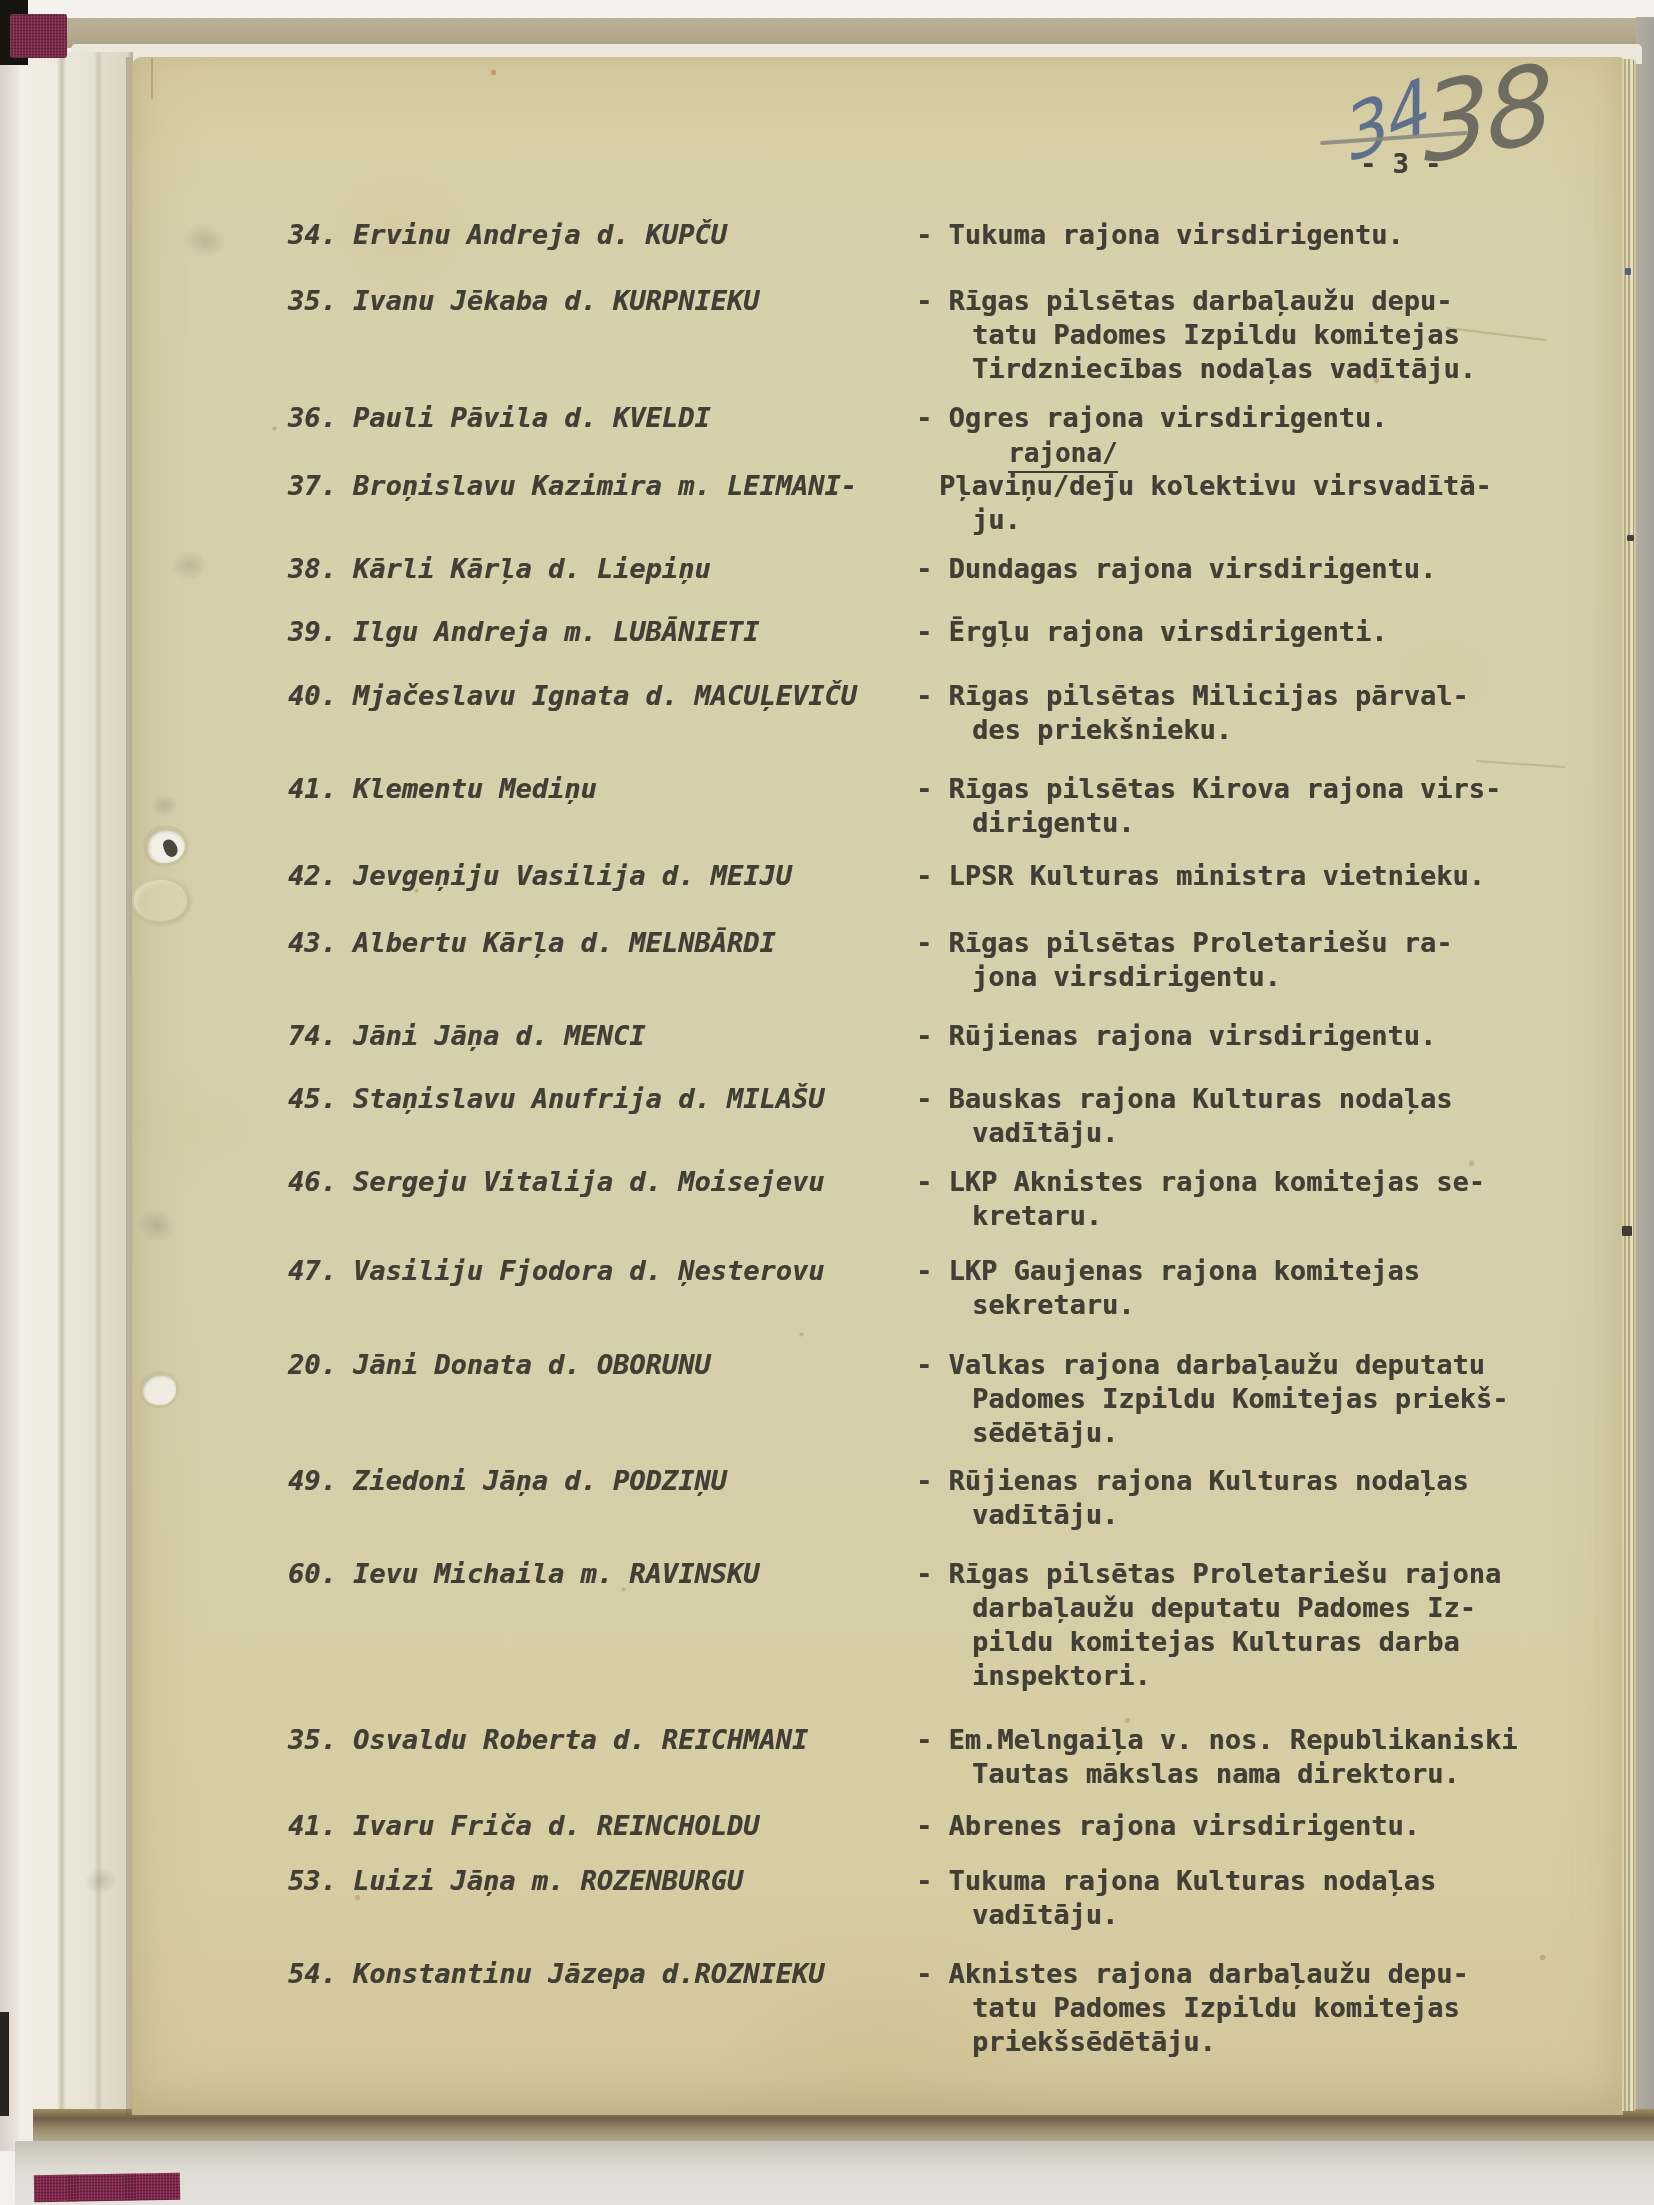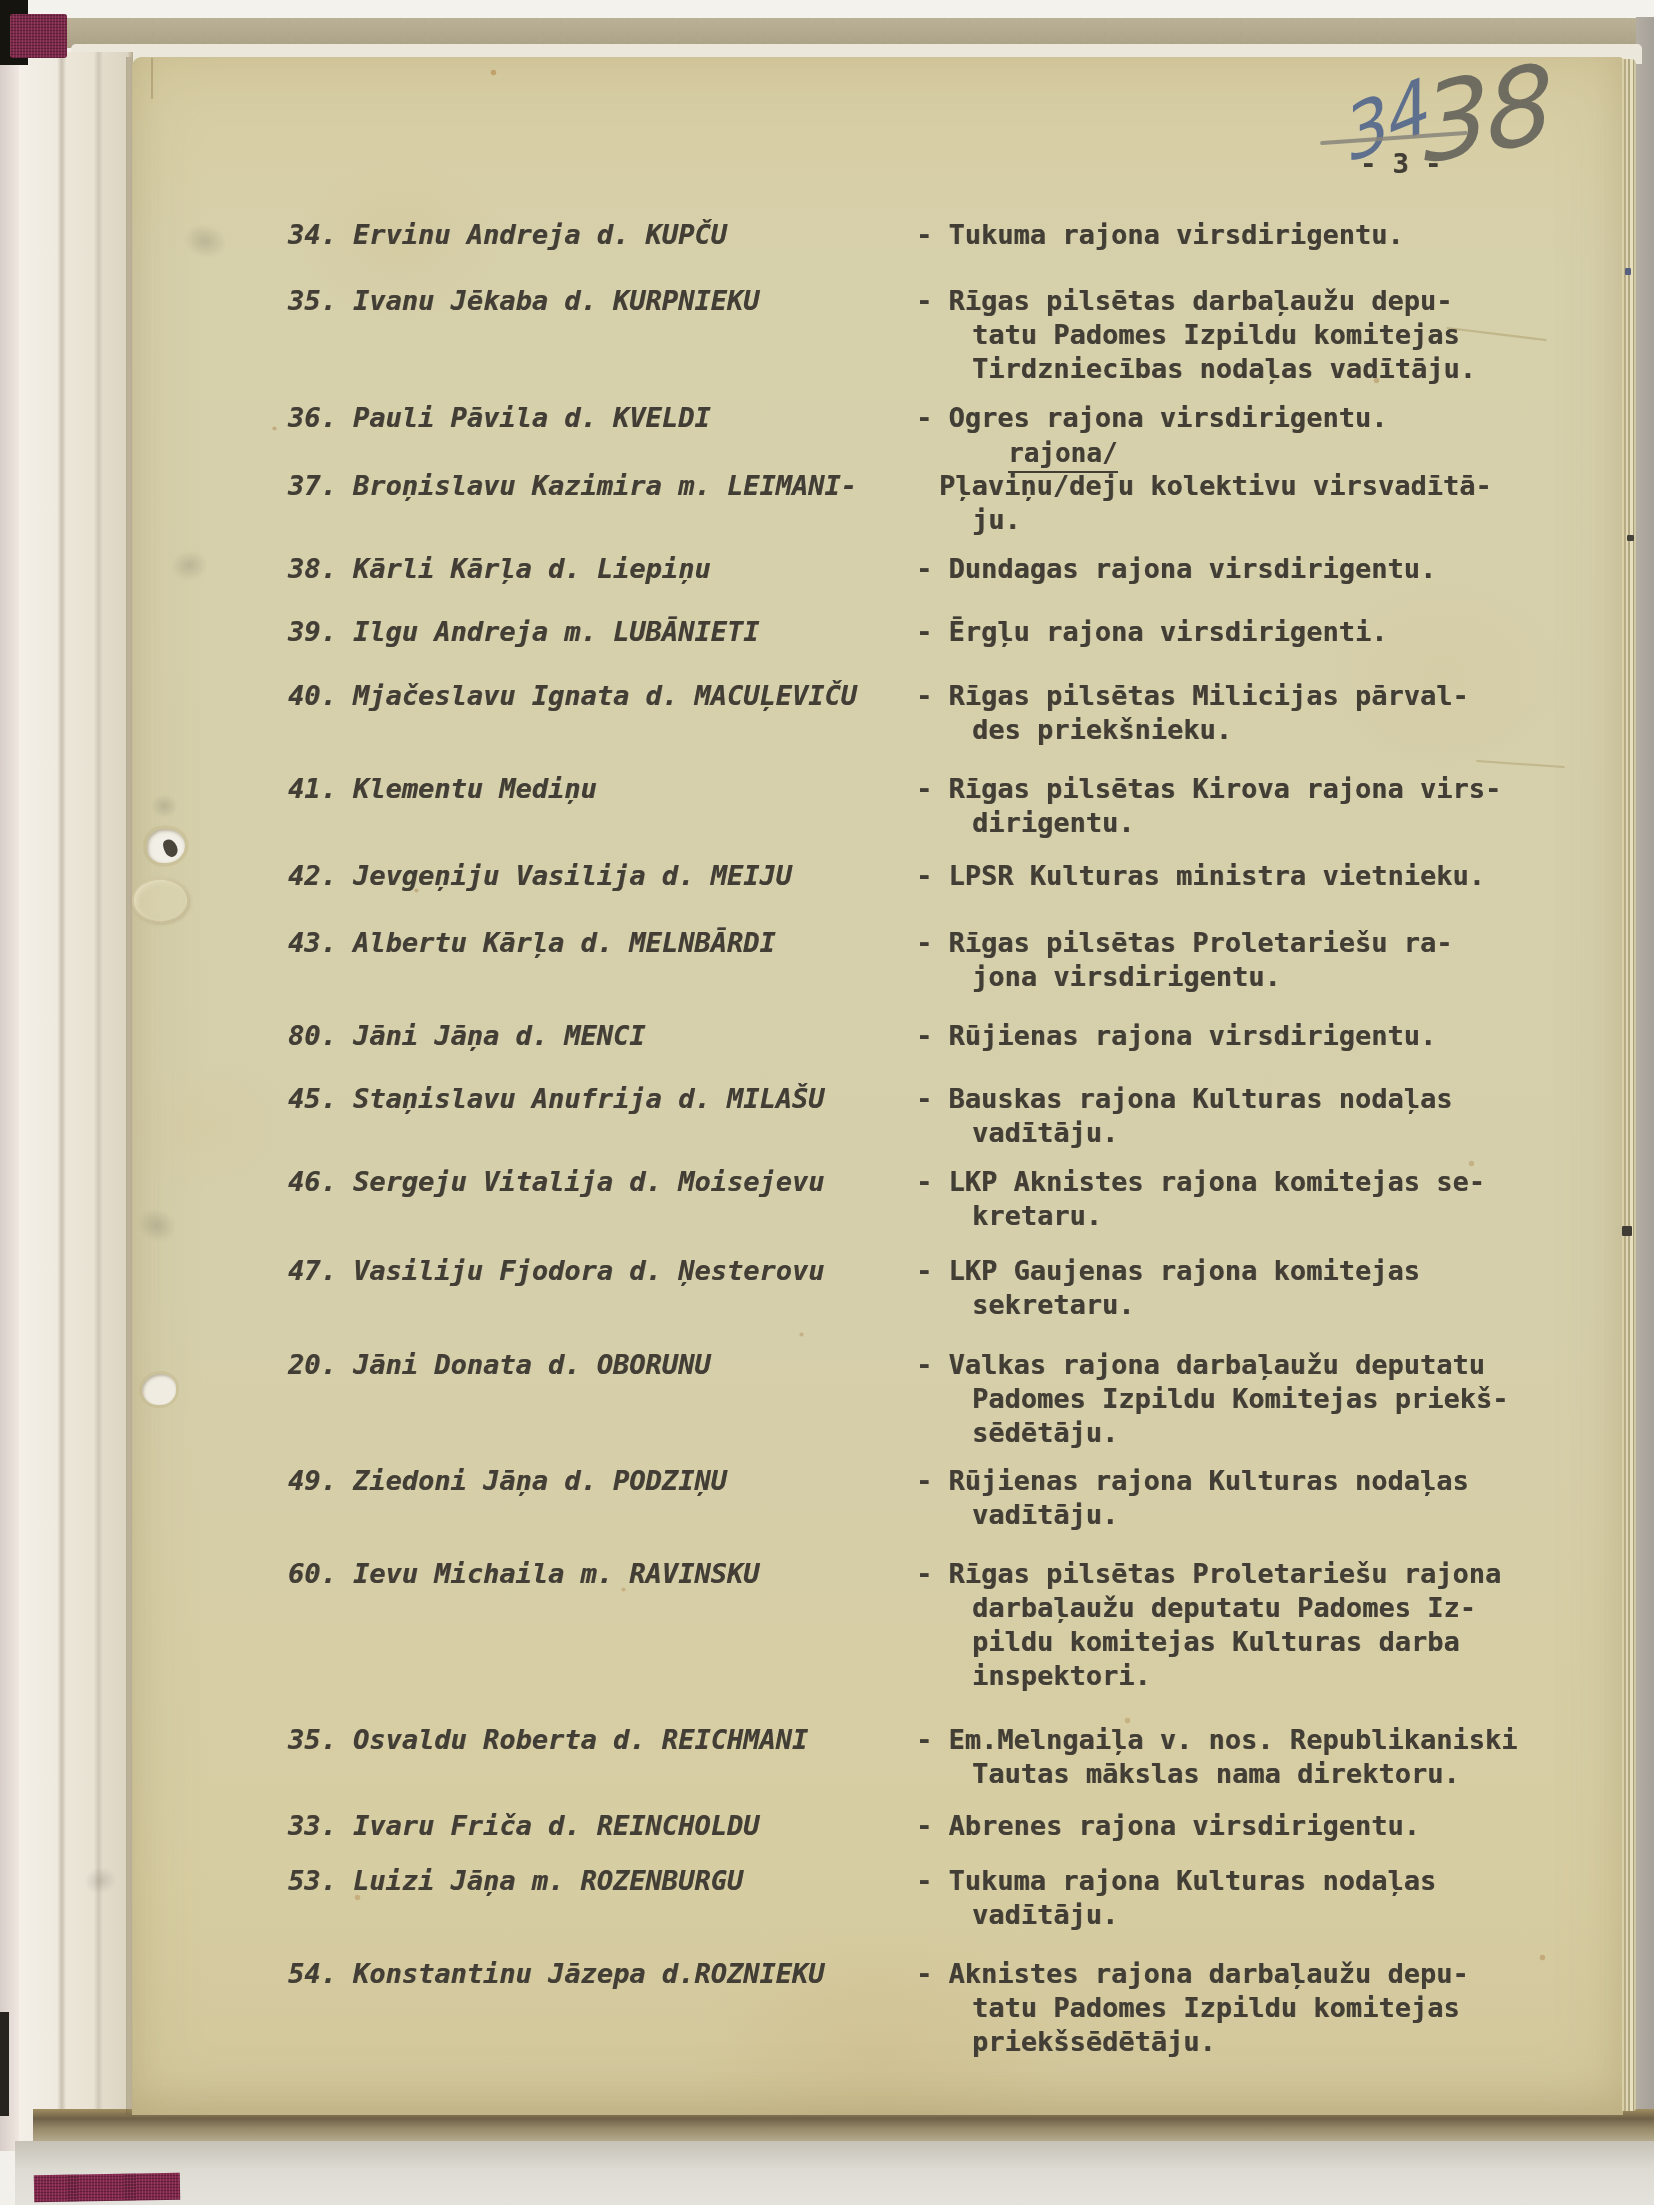--- a/index.html
+++ b/index.html
@@ -192,21 +192,21 @@
   <div class="typed desc" style="top:772px">- Rīgas pilsētas Kirova rajona virs-
 dirigentu.</div>
 
   <span class="typed lbl" style="top:859px">42. Jevgeņiju Vasilija d. MEIJU</span>
   <div class="typed desc" style="top:859px">- LPSR Kulturas ministra vietnieku.</div>
 
   <span class="typed lbl" style="top:926px">43. Albertu Kārļa d. MELNBĀRDI</span>
   <div class="typed desc" style="top:926px">- Rīgas pilsētas Proletariešu ra-
 jona virsdirigentu.</div>
 
-  <span class="typed lbl" style="top:1019px">80. Jāni Jāņa d. MENCI</span>
+  <span class="typed lbl" style="top:1019px">74. Jāni Jāņa d. MENCI</span>
   <div class="typed desc" style="top:1019px">- Rūjienas rajona virsdirigentu.</div>
 
   <span class="typed lbl" style="top:1082px">45. Staņislavu Anufrija d. MILAŠU</span>
   <div class="typed desc" style="top:1082px">- Bauskas rajona Kulturas nodaļas
 vadītāju.</div>
 
   <span class="typed lbl" style="top:1165px">46. Sergeju Vitalija d. Moisejevu</span>
   <div class="typed desc" style="top:1165px">- LKP Aknistes rajona komitejas se-
 kretaru.</div>
 
@@ -226,21 +226,21 @@
   <span class="typed lbl" style="top:1557px">60. Ievu Michaila m. RAVINSKU</span>
   <div class="typed desc" style="top:1557px">- Rīgas pilsētas Proletariešu rajona
 darbaļaužu deputatu Padomes Iz-
 pildu komitejas Kulturas darba
 inspektori.</div>
 
   <span class="typed lbl" style="top:1723px">35. Osvaldu Roberta d. REICHMANI</span>
   <div class="typed desc" style="top:1723px">- Em.Melngaiļa v. nos. Republikaniski
 Tautas mākslas nama direktoru.</div>
 
-  <span class="typed lbl" style="top:1809px">33. Ivaru Friča d. REINCHOLDU</span>
+  <span class="typed lbl" style="top:1809px">41. Ivaru Friča d. REINCHOLDU</span>
   <div class="typed desc" style="top:1809px">- Abrenes rajona virsdirigentu.</div>
 
   <span class="typed lbl" style="top:1864px">53. Luizi Jāņa m. ROZENBURGU</span>
   <div class="typed desc" style="top:1864px">- Tukuma rajona Kulturas nodaļas
 vadītāju.</div>
 
   <span class="typed lbl" style="top:1957px">54. Konstantinu Jāzepa d.ROZNIEKU</span>
   <div class="typed desc" style="top:1957px">- Aknistes rajona darbaļaužu depu-
 tatu Padomes Izpildu komitejas
 priekšsēdētāju.</div>

